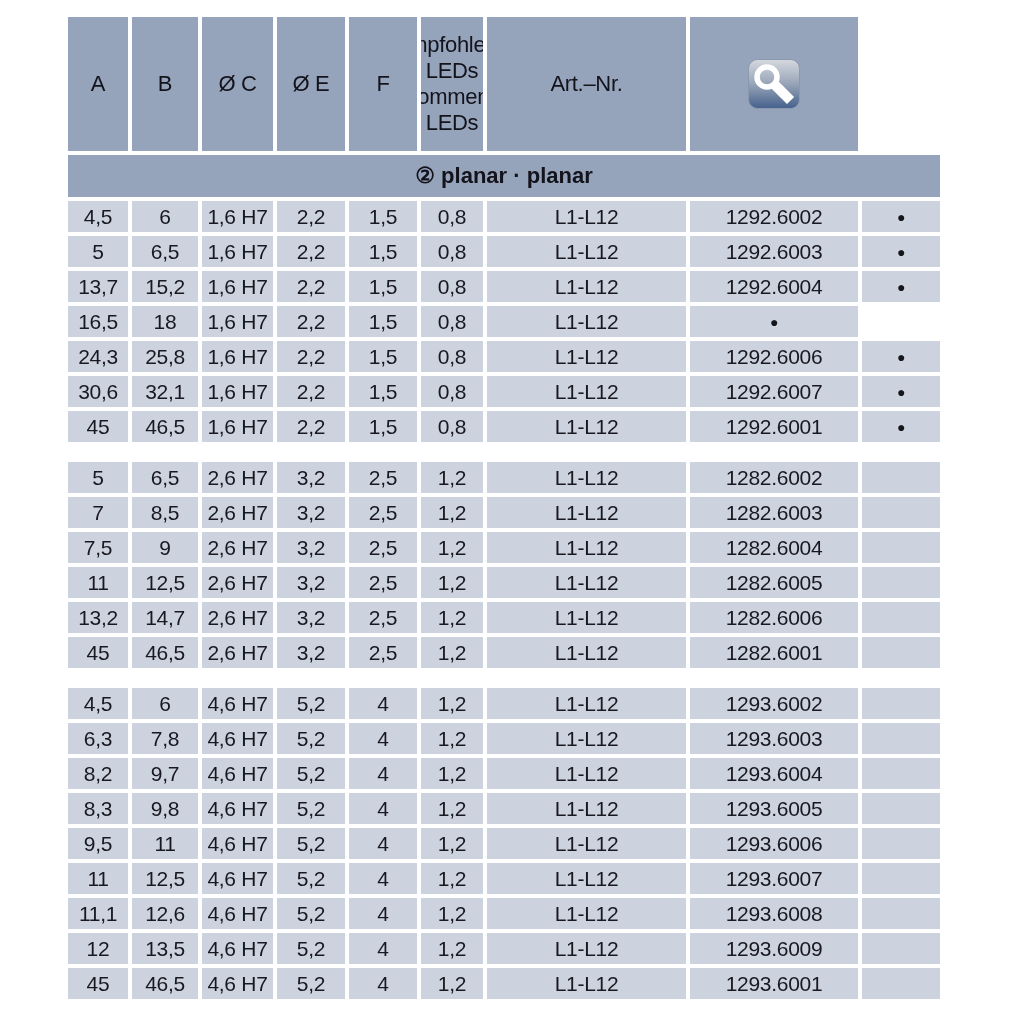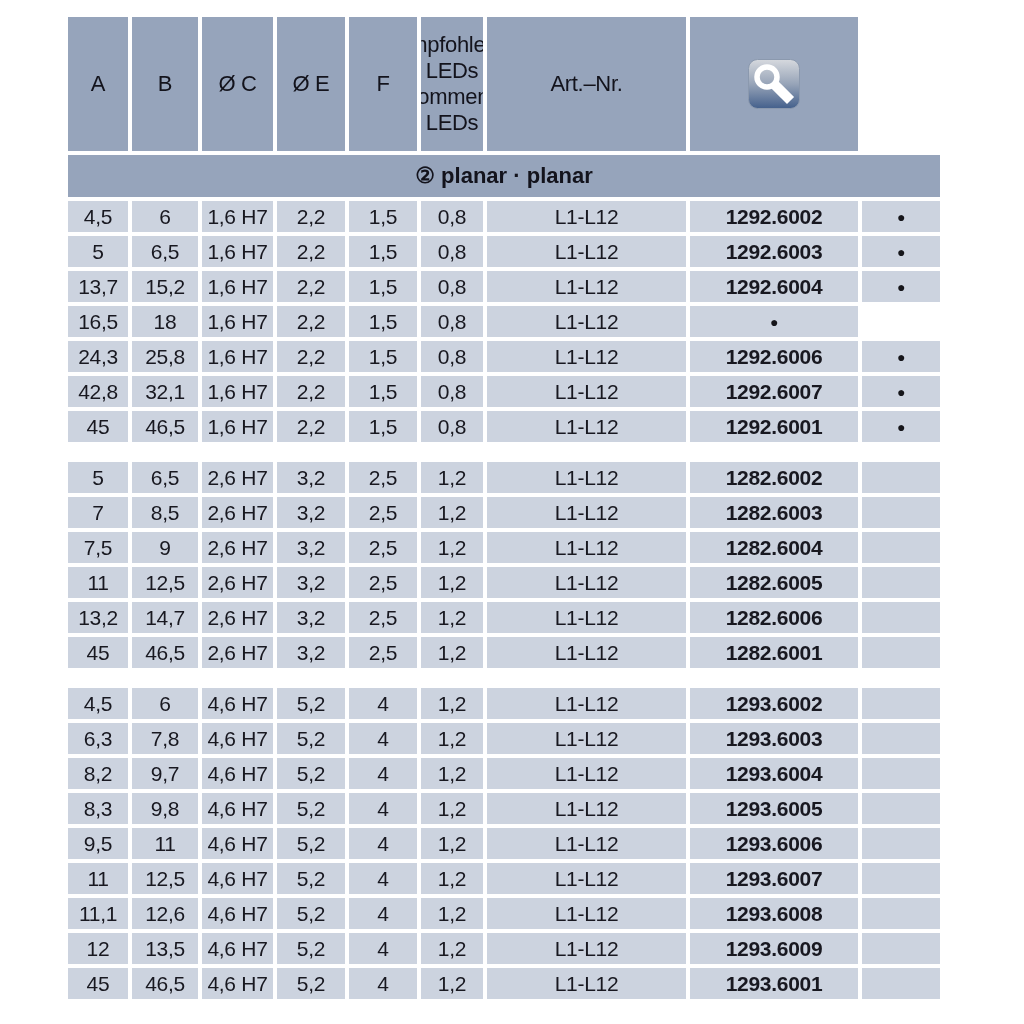--- a/index.html
+++ b/index.html
@@ -51,21 +51,21 @@
     align-items: center;
     justify-content: center;
     font-weight: bold;
     font-size: 22px;
     color: #13131c;
   }
   .group { margin-bottom: 20px; }
   .group:last-child { margin-bottom: 0; }
   .row { height: 31px; margin-bottom: 4px; }
   .row:last-child { margin-bottom: 8px; }
-  .c-art { font-weight: bold; }
+  .c-art { font-weight: normal; }
   .c-dot { font-size: 14px; color: #15151a; }
   .icon-cell svg { display: block; }
 </style>
 </head>
 <body>
 
 <div class="table">
 
   <div class="grid-row header">
     <div class="cell">A</div>
@@ -150,21 +150,21 @@
     <div class="cell c-c">1,6 H7</div>
     <div class="cell c-d">2,2</div>
     <div class="cell c-e">1,5</div>
     <div class="cell c-f">0,8</div>
     <div class="cell c-leds">L1-L12</div>
     <div class="cell c-art">1292.6006</div>
     <div class="cell c-dot">●</div>
   </div>
 
   <div class="grid-row row">
-    <div class="cell c-a">42,8</div>
+    <div class="cell c-a">30,6</div>
     <div class="cell c-b">32,1</div>
     <div class="cell c-c">1,6 H7</div>
     <div class="cell c-d">2,2</div>
     <div class="cell c-e">1,5</div>
     <div class="cell c-f">0,8</div>
     <div class="cell c-leds">L1-L12</div>
     <div class="cell c-art">1292.6007</div>
     <div class="cell c-dot">●</div>
   </div>
 

